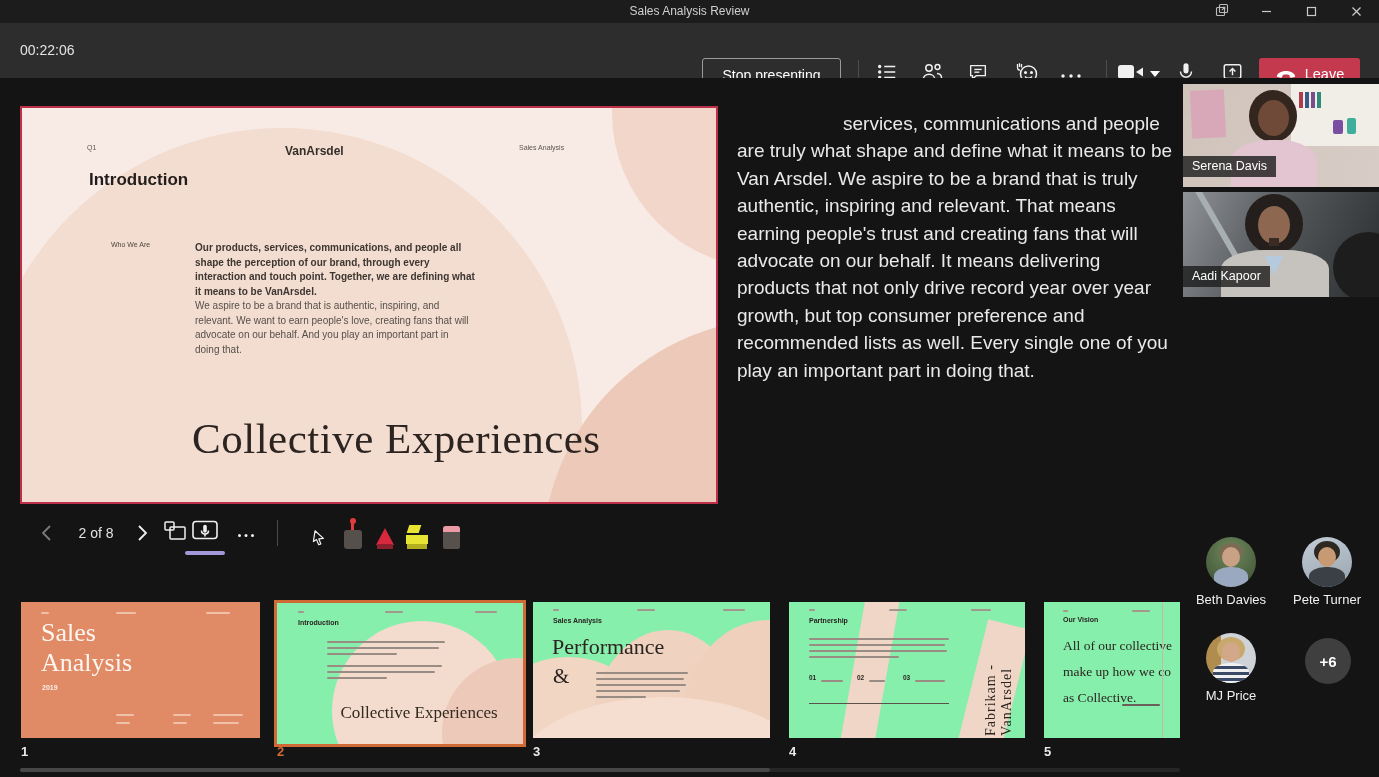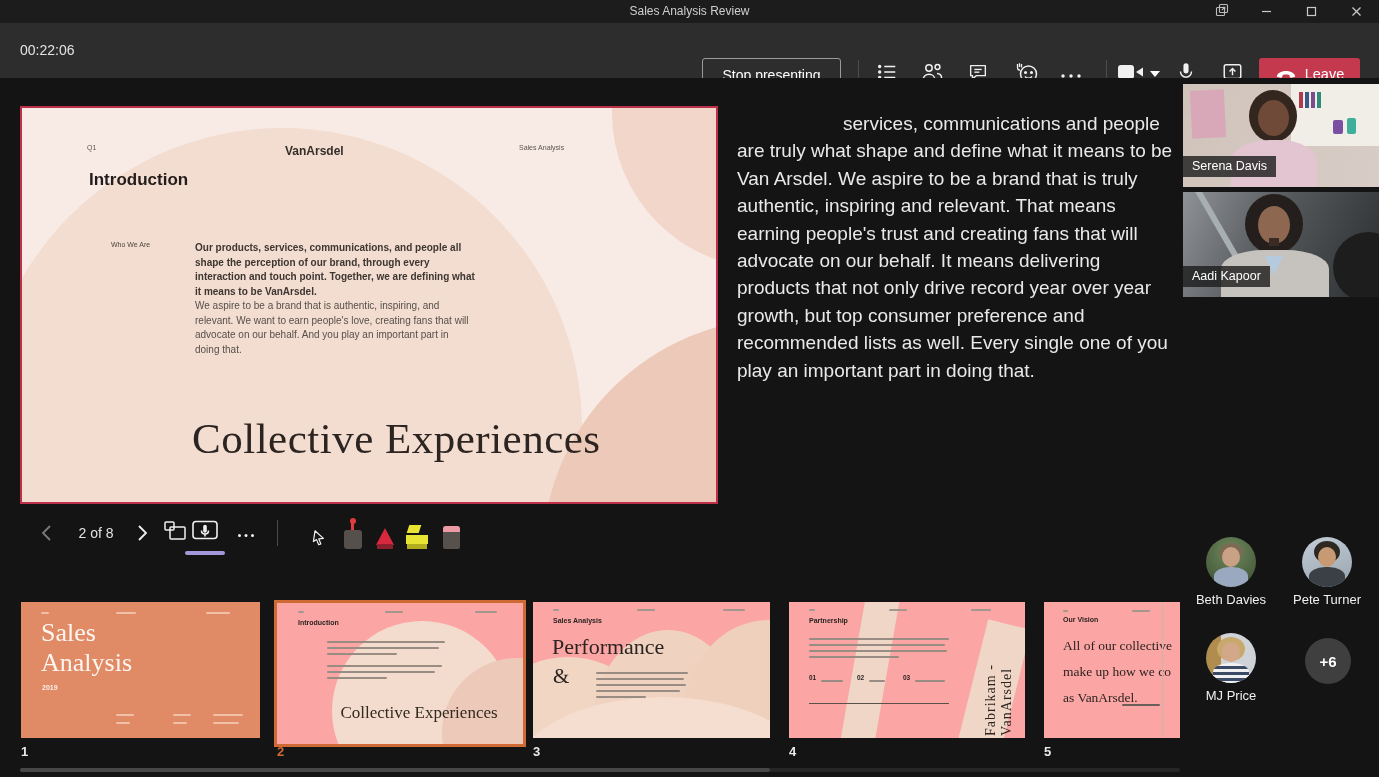--- a/index.html
+++ b/index.html
@@ -75,21 +75,21 @@
        border-left:9px solid transparent;border-right:9px solid transparent;border-bottom:17px solid #d6293e;}
   .pen .base{position:absolute;left:2px;bottom:0;width:16px;height:5px;background:#8c1f2e;border-radius:1px;}
   .hl{position:relative;width:22px;height:24px;}
   .hl .tip{position:absolute;left:2px;top:0;width:12px;height:8px;background:#e8e434;transform:skewX(-18deg);}
   .hl .body{position:absolute;left:0;bottom:5px;width:22px;height:9px;background:#e8e434;}
   .hl .base{position:absolute;left:1px;bottom:0;width:20px;height:5px;background:#b3ad20;}
   .eraser{position:relative;width:17px;height:23px;background:#56514d;border-radius:3px 3px 2px 2px;}
   .eraser:before{content:"";position:absolute;left:0;top:0;width:17px;height:6px;background:#ec9aa6;border-radius:3px 3px 0 0;}
 
   
-  .thumb{position:absolute;top:524px;background:#fca5a5;overflow:hidden;}
+  .thumb{position:absolute;top:524px;background:#86efac;overflow:hidden;}
   .thumb .mini-dash{position:absolute;height:1.5px;background:#a3968c;border-radius:1px;}
   .tl{position:absolute;height:1.5px;background:#998c82;border-radius:1px;}
   .thumb-num{position:absolute;top:666px;font-size:13px;font-weight:bold;color:#eaeaea;}
   .t2-border{border:3px solid #cf6a35;}
   .num-sel{color:#cf6a35;}
   .scrollhint{position:absolute;left:20px;top:690px;width:1160px;height:4px;background:#262626;border-radius:2px;}
   .scrollthumb{position:absolute;left:0;top:0;width:750px;height:4px;background:#474747;border-radius:2px;}
 
   
   .t1{left:21px;width:239px;height:136px;background:#e18a66;}
@@ -486,21 +486,21 @@
       <div class="vert">Fabrikam - VanArsdel</div>
     </div>
     <div class="thumb-num" style="left:789px">4</div>
 
     <div class="thumb t5">
       <div class="mini-dash" style="left:19px;top:8px;width:5px"></div>
       <div class="mini-dash" style="left:88px;top:8px;width:18px"></div>
       <div class="hdr">Our Vision</div>
       <div class="ln" style="top:36px">All of our collective</div>
       <div class="ln" style="top:62px">make up how we co</div>
-      <div class="ln" style="top:88px">as VanArsdel.</div>
+      <div class="ln" style="top:88px">as Collective.</div>
       <div class="tl" style="left:78px;top:102px;width:38px;background:#6b6059"></div>
       <div class="edge"></div>
     </div>
     <div class="thumb-num" style="left:1044px">5</div>
 
     <div class="scrollhint">
         <div class="scrollthumb"></div>
       </div>
 
     <div class="rail">

